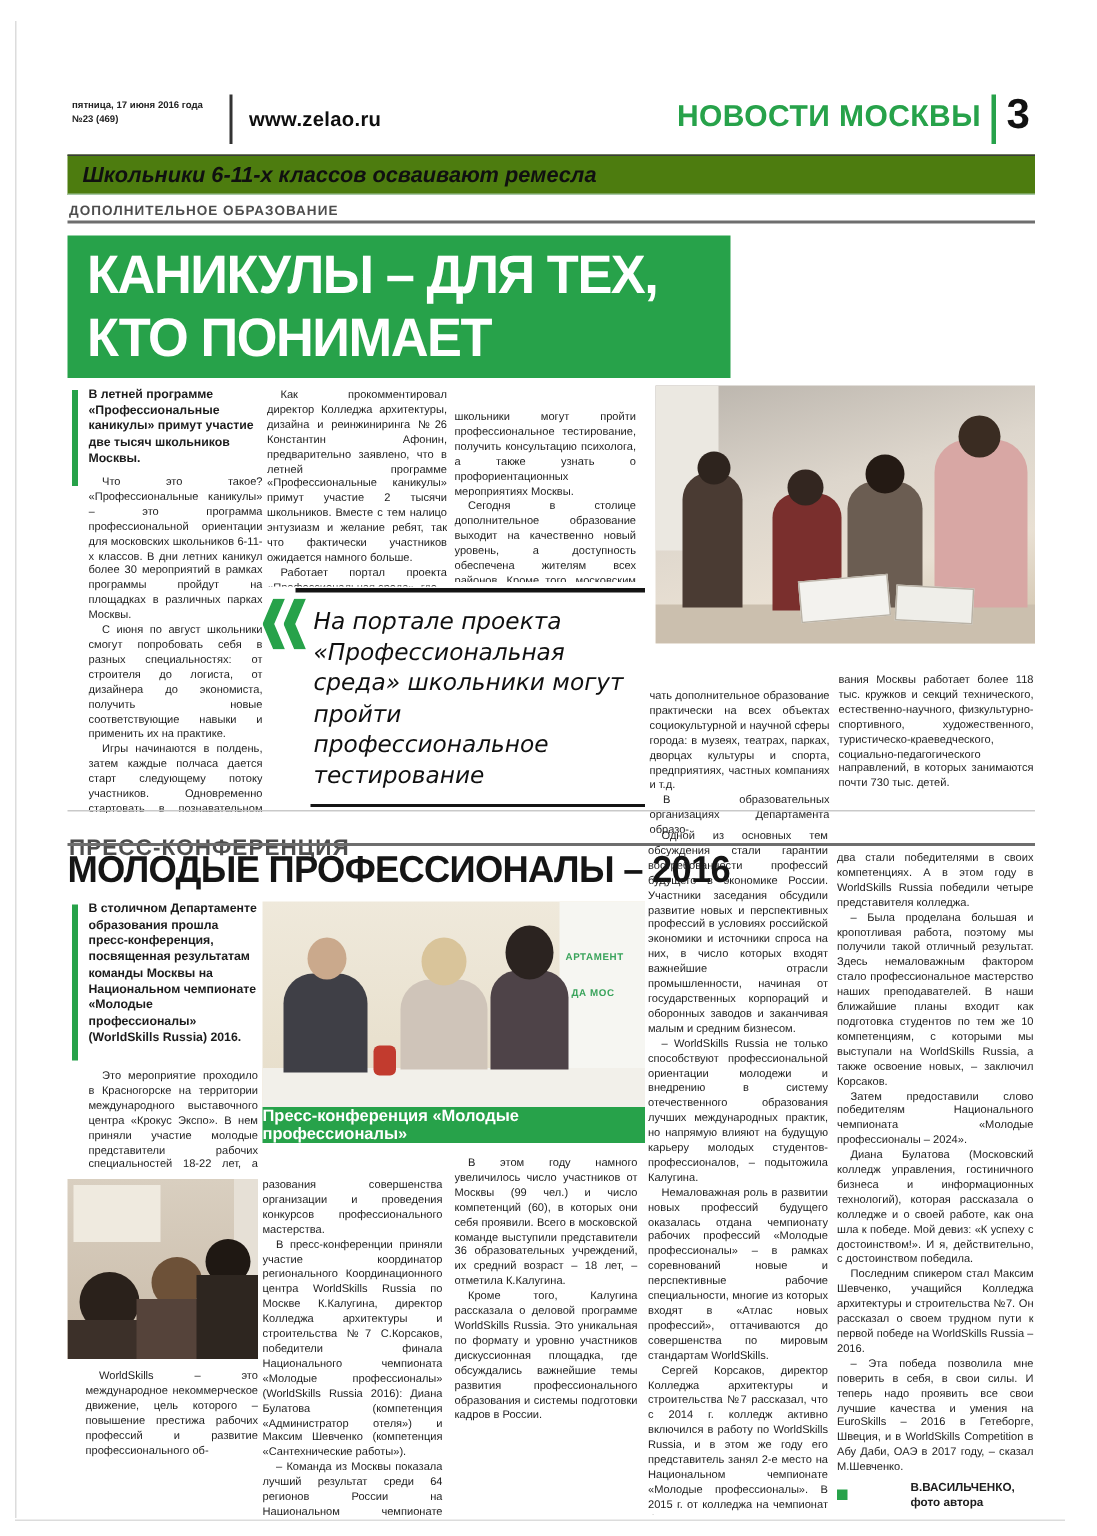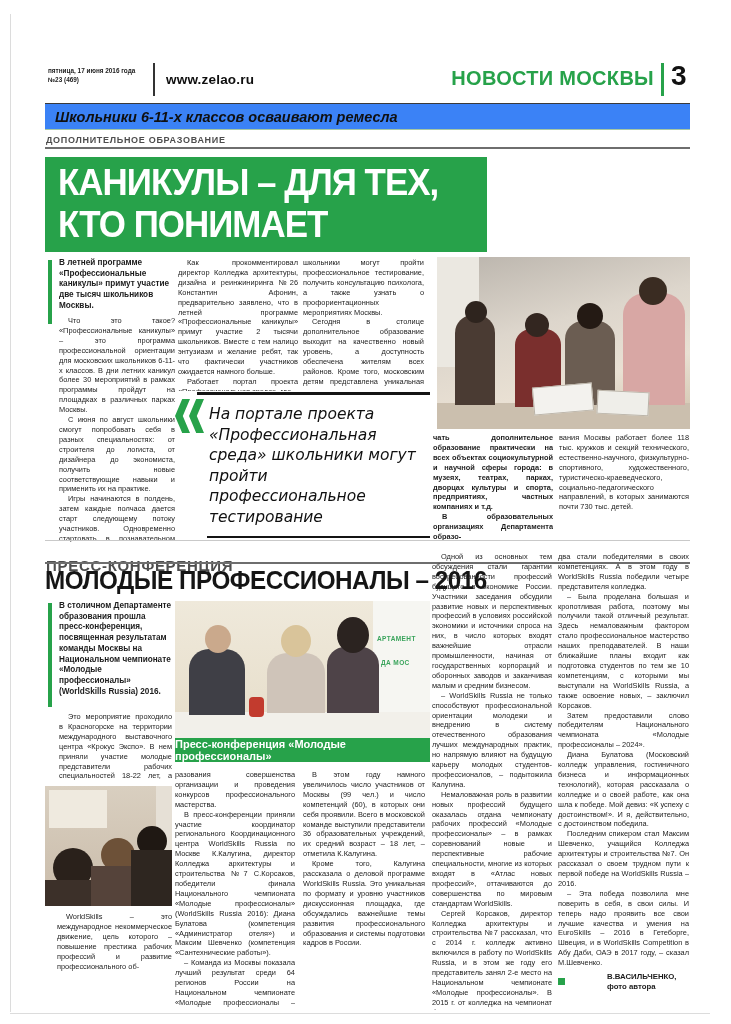--- a/index.html
+++ b/index.html
@@ -7,37 +7,37 @@
         font-family:"Liberation Sans","DejaVu Sans",sans-serif;color:#1c1c1c;}
   .abs{position:absolute;}
   
   .dateblock{font-size:6.4px;line-height:8.5px;font-weight:bold;color:#222;}
   .site{font-size:13.5px;font-weight:bold;color:#0e0e0e;letter-spacing:.2px;}
   .masthead{font-size:20px;font-weight:800;color:#27a24a;letter-spacing:.3px;white-space:nowrap;}
   .pagenum{font-size:28px;font-weight:800;color:#111;}
   .vrule{width:1.5px;background:#333;}
   .vrule.green{width:2.5px;background:#27a24a;}
   
-  .banner{background:#3b82f6;border-top:1.5px solid #3a3a3a;border-bottom:1px solid #a6c7a4;
+  .banner{background:#4d7c0f;border-top:1.5px solid #3a3a3a;border-bottom:1px solid #a6c7a4;
           font-size:14.5px;font-weight:bold;font-style:italic;color:#101010;
           display:flex;align-items:center;padding-left:10px;box-sizing:border-box;}
   
   .slabel{font-weight:bold;color:#4d4d4d;letter-spacing:.7px;}
   .hrule{background:#6e6e6e;}
   .hrule.light{background:#c9c9c9;}
   
   .greenblock{background:#27a24a;color:#fff;padding:5px 0 0 13px;box-sizing:border-box;}
   .greenblock div{font-size:36px;line-height:42px;font-weight:800;letter-spacing:-1px;
                   transform:scaleX(.97);transform-origin:left;}
   .h2line{font-size:25px;font-weight:800;color:#151515;letter-spacing:-.5px;
           transform:scaleX(.97);transform-origin:left;white-space:nowrap;}
   
   .col{font-size:7.4px;line-height:9.9px;text-align:justify;overflow:hidden;}
   .col p{margin:0;text-indent:9px;}
-  .col p.cont{text-indent:0;}
+  .col p.cont{text-indent:0;margin-top:15px;}
   .lead{font-weight:bold;font-size:8.2px;line-height:10.7px;text-align:left;}
   .lead p{text-indent:0;margin:0;}
   .greenbar{width:4px;background:#27a24a;}
   
   .quote{}
   .qrule{position:absolute;height:2.5px;background:#141414;}
   .chev{position:absolute;background:#27a24a;width:15px;height:34px;
         clip-path:polygon(48% 0,100% 0,52% 50%,100% 100%,48% 100%,0 50%);}
   .qtext{position:absolute;font-style:italic;font-size:15.5px;line-height:20.5px;color:#101010;
          font-family:"DejaVu Sans","Liberation Sans",sans-serif;}
@@ -120,21 +120,21 @@
   </div>
 
   <div class="abs quote" style="left:175px;top:392px;width:255px;height:146px;">
     <div class="qrule" style="left:22px;right:0;top:0;"></div>
     <div class="chev" style="left:0;top:7px;"></div>
     <div class="chev" style="left:14px;top:7px;"></div>
     <div class="qtext" style="left:34px;top:12px;right:2px;">На портале проекта «Профессиональная среда» школьники могут пройти профессиональное тестирование</div>
     <div class="qrule" style="left:32px;right:0;bottom:0;"></div>
   </div>
 
-  <div class="abs col" style="left:433px;top:433px;width:120px;height:112px;font-weight:bold;">
+  <div class="abs col" style="left:433px;top:444px;width:120px;height:112px;">
     <p class="cont">чать дополнительное образование практически на всех объектах социокультурной и научной сферы города: в музеях, театрах, парках, дворцах культуры и спорта, предприятиях, частных компаниях и т.д.</p>
     <p>В образовательных организациях Департамента образо-</p>
   </div>
   <div class="abs col" style="left:559px;top:433px;width:130px;height:112px;">
     <p class="cont">вания Москвы работает более 118 тыс. кружков и секций технического, естественно-научного, физкультурно-спортивного, художественного, туристическо-краеведческого, социально-педагогического направлений, в которых занимаются почти 730 тыс. детей.</p>
   </div>
 
   <div class="abs hrule light" style="left:45px;top:540px;width:645px;height:1px;"></div>
   <div class="abs slabel" style="left:46px;top:557px;font-size:15px;">ПРЕСС-КОНФЕРЕНЦИЯ</div>
   <div class="abs hrule" style="left:45px;top:562px;width:645px;height:1.5px;"></div>

